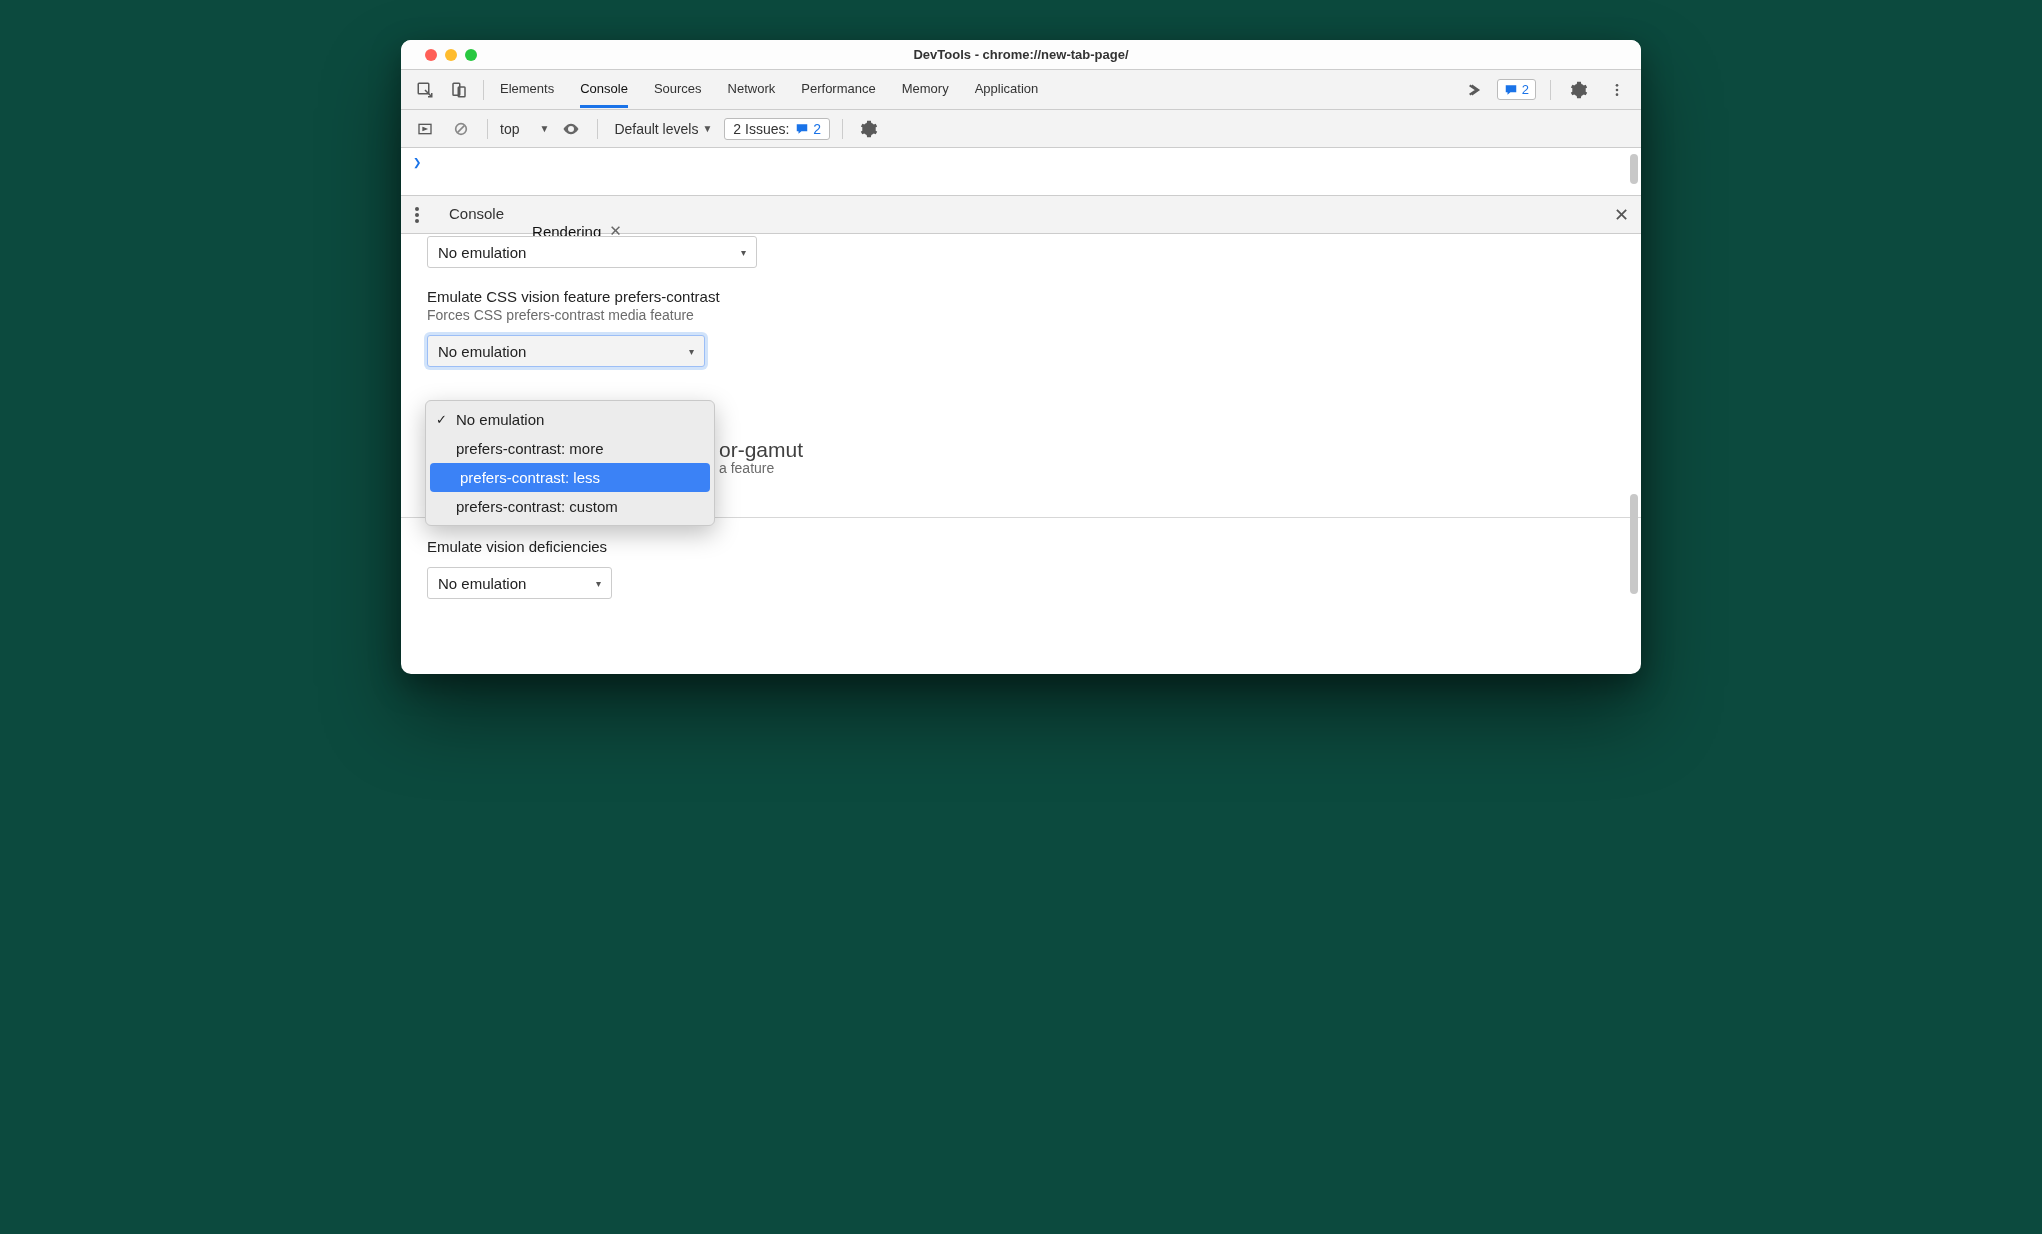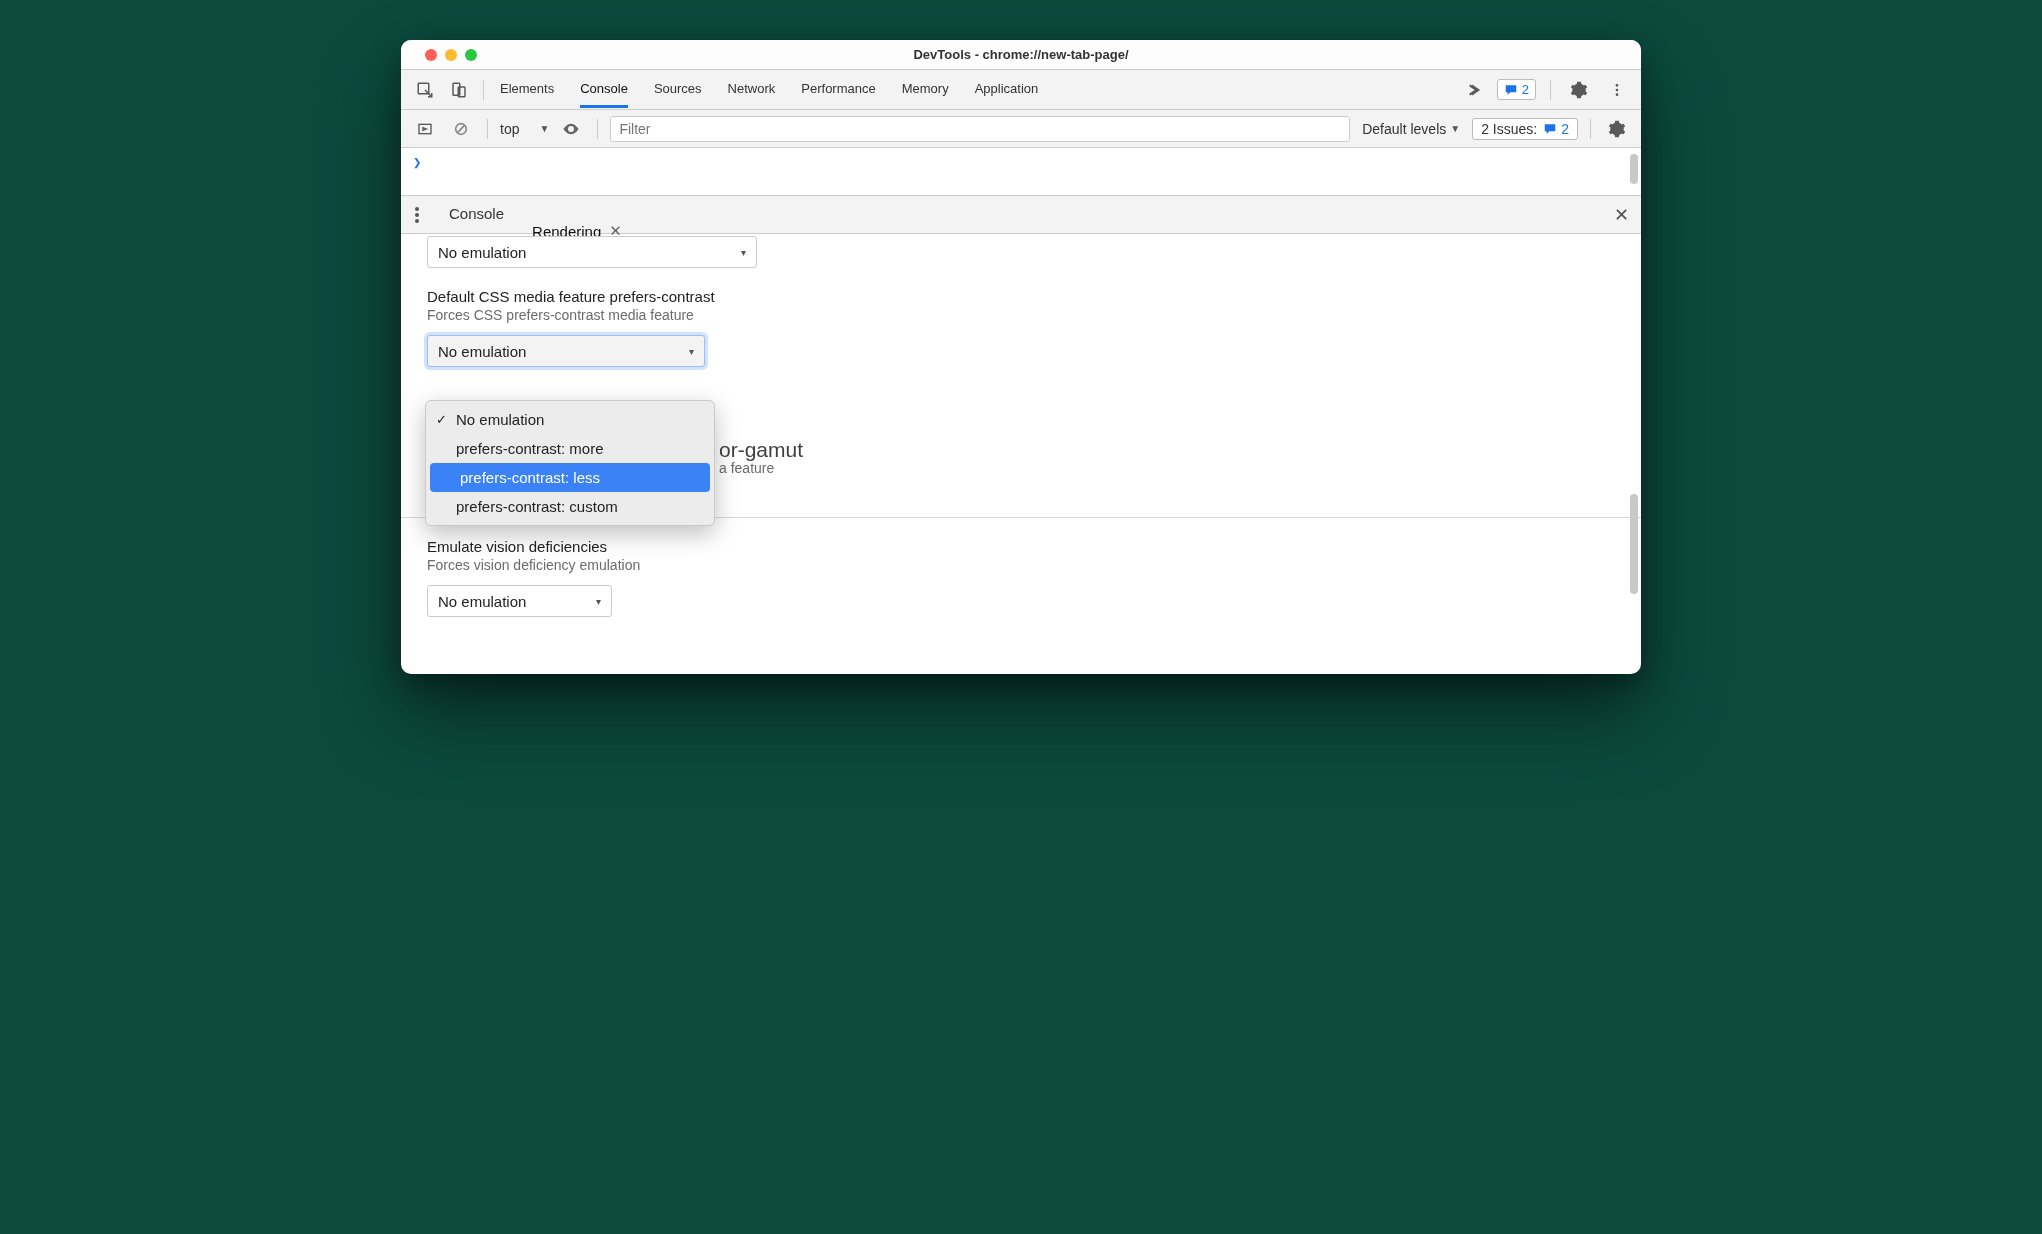--- a/index.html
+++ b/index.html
@@ -302,21 +302,20 @@
     <div class="ctx-select">
       <span>top</span>
       <span class="caret">▼</span>
     </div>
     <div class="icon-btn eye">
       <svg width="18" height="18" viewBox="0 0 24 24" fill="#666">
           <path d="M12 5C6 5 2 12 2 12s4 7 10 7 10-7 10-7-4-7-10-7zm0 11a4 4 0 110-8 4 4 0 010 8z"></path>
         </svg>
     </div>
     <div class="divider-v"></div>
-    <input class="filter-input" placeholder="Filter" style="">
     <div class="level-select">
       <span>Default levels</span>
       <span class="caret">▼</span>
     </div>
     <div class="issues-pill">
       <span>2 Issues:</span>
       <span class="blue">
         <svg width="14" height="14" viewBox="0 0 24 24" fill="#1a73e8">
             <path d="M3 4 h18 v12 h-10 l-5 4 v-4 h-3 z"></path>
           </svg>
@@ -357,21 +356,21 @@
   <div class="panel">
 
     <div class="section" style="padding-top:0;">
       <div class="native-select" style="margin-top:2px;">
         <span>No emulation</span>
         <span class="caret">▾</span>
       </div>
     </div>
 
     <div class="section">
-      <h4>Default CSS media feature prefers-contrast</h4>
+      <h4>Emulate CSS vision feature prefers-contrast</h4>
       <p>Forces CSS prefers-contrast media feature</p>
       <div class="native-select focused">
         <span>No emulation</span>
         <span class="caret">▾</span>
       </div>
     </div>
 
     <div class="partial-text-behind t1">or-gamut</div>
     <div class="partial-text-behind t2">a feature</div>
 
@@ -388,21 +387,20 @@
       </div>
       <div class="option">
         <span>prefers-contrast: custom</span>
       </div>
     </div>
 
     <hr class="hr" style="margin-top:150px;">
 
     <div class="section">
       <h4>Emulate vision deficiencies</h4>
-      <p>Forces vision deficiency emulation</p>
       <div class="native-select small">
         <span>No emulation</span>
         <span class="caret">▾</span>
       </div>
     </div>
 
     <div class="panel-scroll"></div>
   </div>
 
 </div>

